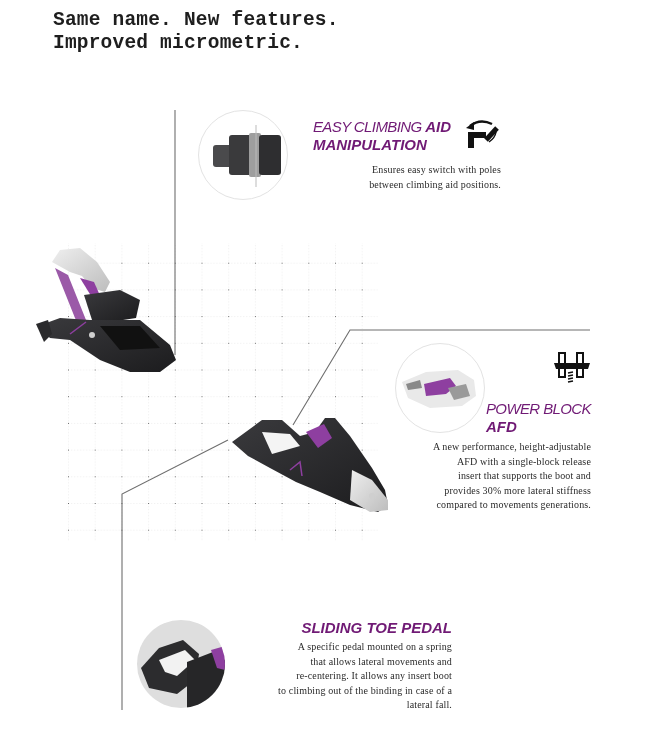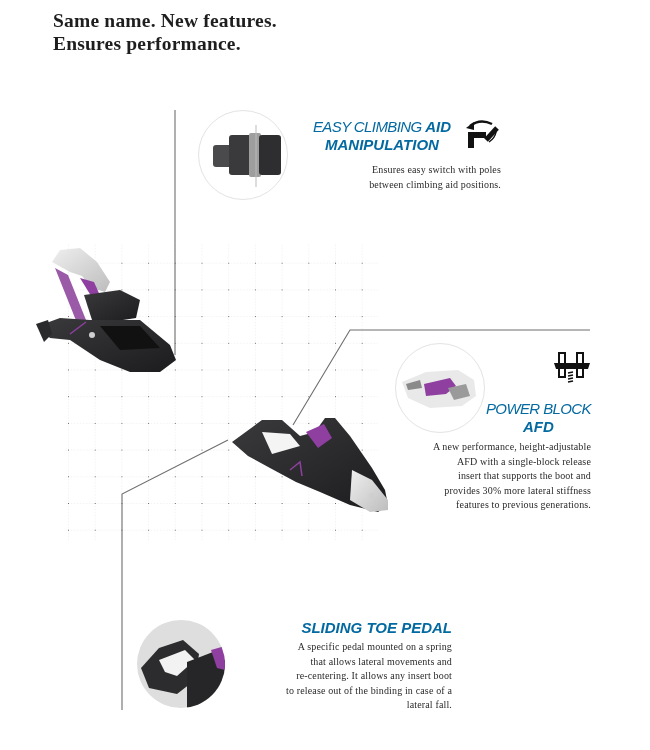--- a/index.html
+++ b/index.html
@@ -1,38 +1,38 @@
 <!DOCTYPE html>
 <html><head>
 <meta charset="utf-8">
 <style>
   html, body { margin: 0; padding: 0; background: #ffffff; }
   body { width: 650px; height: 750px; position: relative; overflow: hidden;
          font-family: "DejaVu Sans", sans-serif; color: #1a1a1a; }
-  .headline { position: absolute; left: 53px; top: 9px; font-family: Liberation Serif, serif;
+  .headline { position: absolute; left: 53px; top: 9px; font-family: Liberation Mono, monospace;
               font-weight: 700; font-size: 19.5px; line-height: 23px; color: #1e1e1e; letter-spacing: 0.2px; }
   .headline div { white-space: nowrap; }
   svg.canvas { position: absolute; left: 0; top: 0; }
   .circle { position: absolute; border-radius: 50%; overflow: hidden; }
   .circle.outline { border: 1px solid #e3e3e3; background: #fff; }
   .circle.filled { background: #dedede; }
-  .feat-title { position: absolute; text-align: center; font-family: "Liberation Sans", sans-serif;
-                font-style: italic; font-size: 15px; line-height: 18px; color: #0369a1; white-space: nowrap; }
+  .feat-title { position: absolute; text-align: left; font-family: "Liberation Sans", sans-serif;
+                font-style: italic; font-size: 15px; line-height: 18px; color: #701a75; white-space: nowrap; }
   .feat-title .light { font-weight: 400; letter-spacing: -0.6px; }
   .feat-title .bold { font-weight: 700; }
   .feat-desc { position: absolute; text-align: right; font-family: Liberation Serif, serif;
                font-size: 10px; line-height: 14.6px; color: #2a2a2a; white-space: nowrap; letter-spacing: 0.15px; }
   .icon { position: absolute; }
 </style>
 </head>
 <body>
 
 <div class="headline">
   <div>Same name. New features.</div>
-  <div>Ensures performance.</div>
+  <div>Improved micrometric.</div>
 </div>
 
 <svg class="canvas" width="650" height="750" viewBox="0 0 650 750">
   <defs>
     <pattern id="gridpat" x="68" y="236" width="26.7" height="26.7" patternUnits="userSpaceOnUse">
       <line x1="0" y1="0" x2="26.7" y2="0" stroke="#cfcfcf" stroke-width="0.6" stroke-dasharray="1.2 1.8"></line>
       <line x1="0" y1="0" x2="0" y2="26.7" stroke="#cfcfcf" stroke-width="0.6" stroke-dasharray="1.2 1.8"></line>
       <circle cx="0" cy="0" r="1" fill="#3a3a3a"></circle>
     </pattern>
     <linearGradient id="blk" x1="0" y1="0" x2="1" y2="1">
@@ -128,35 +128,35 @@
 <div class="feat-title" style="right:59px; top:400px;margin-left:28px;">
   <div class="light">POWER BLOCK</div>
   <div class="bold">AFD</div>
 </div>
 
 <div class="feat-desc" style="right:59px; top:440px;">
   <div>A new performance, height-adjustable</div>
   <div>AFD with a single-block release</div>
   <div>insert that supports the boot and</div>
   <div>provides 30% more lateral stiffness</div>
-  <div>features to previous generations.</div>
+  <div>compared to movements generations.</div>
 </div>
 
 <div class="circle filled" style="left:137px; top:620px; width:88px; height:88px;">
   <svg width="88" height="88" viewBox="0 0 88 88">
     <path d="M4,48 L22,28 L46,20 L62,34 L58,60 L40,74 L12,68 Z" fill="#2c2c2e"></path>
     <path d="M22,40 L48,30 L58,40 L40,56 L28,52 Z" fill="#f2f2f2"></path>
     <path d="M50,42 L76,32 L88,40 L88,88 L50,88 Z" fill="#262628"></path>
     <path d="M74,30 L88,26 L88,50 L80,48 Z" fill="#8e3fa0"></path>
   </svg>
 </div>
 
 <div class="feat-title" style="right:198px; top:619px;margin-left:44px;">
   <div class="bold">SLIDING TOE PEDAL</div>
 </div>
 
 <div class="feat-desc" style="right:198px; top:640px;margin-left:46px;">
   <div>A specific pedal mounted on a spring</div>
   <div>that allows lateral movements and</div>
   <div>re-centering. It allows any insert boot</div>
-  <div>to release out of the binding in case of a</div>
+  <div>to climbing out of the binding in case of a</div>
   <div>lateral fall.</div>
 </div>
 
 </body></html>

